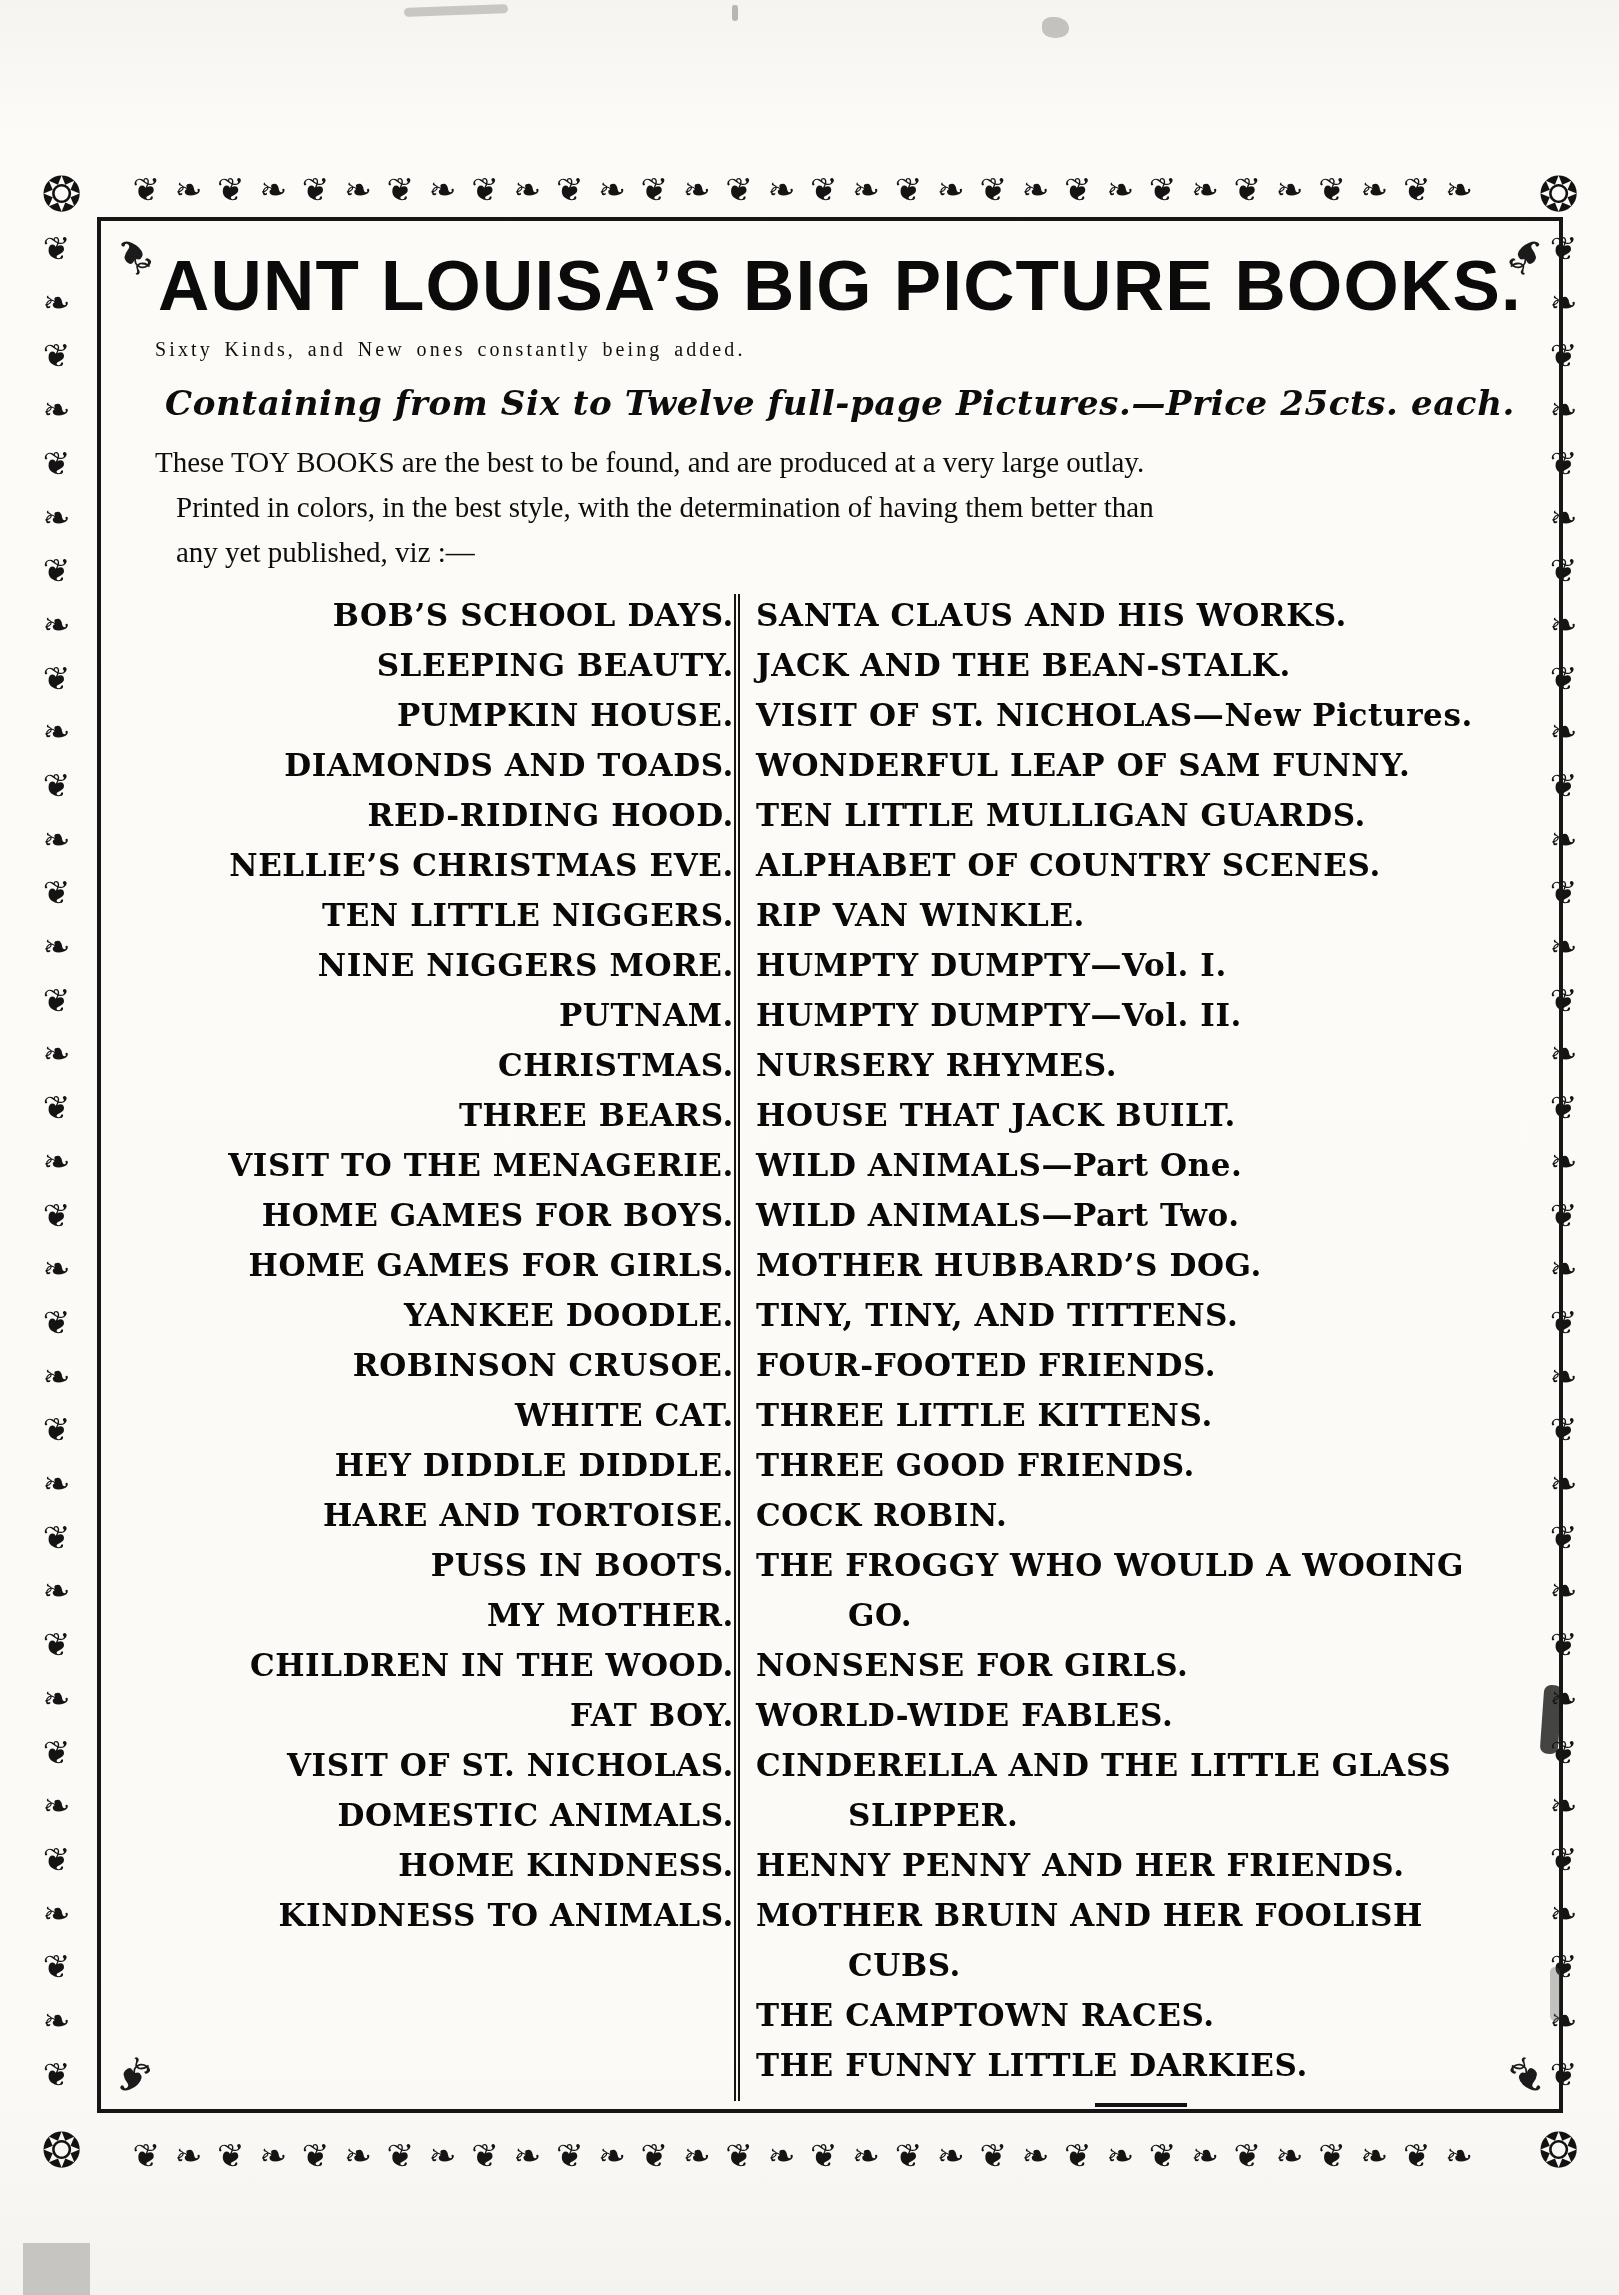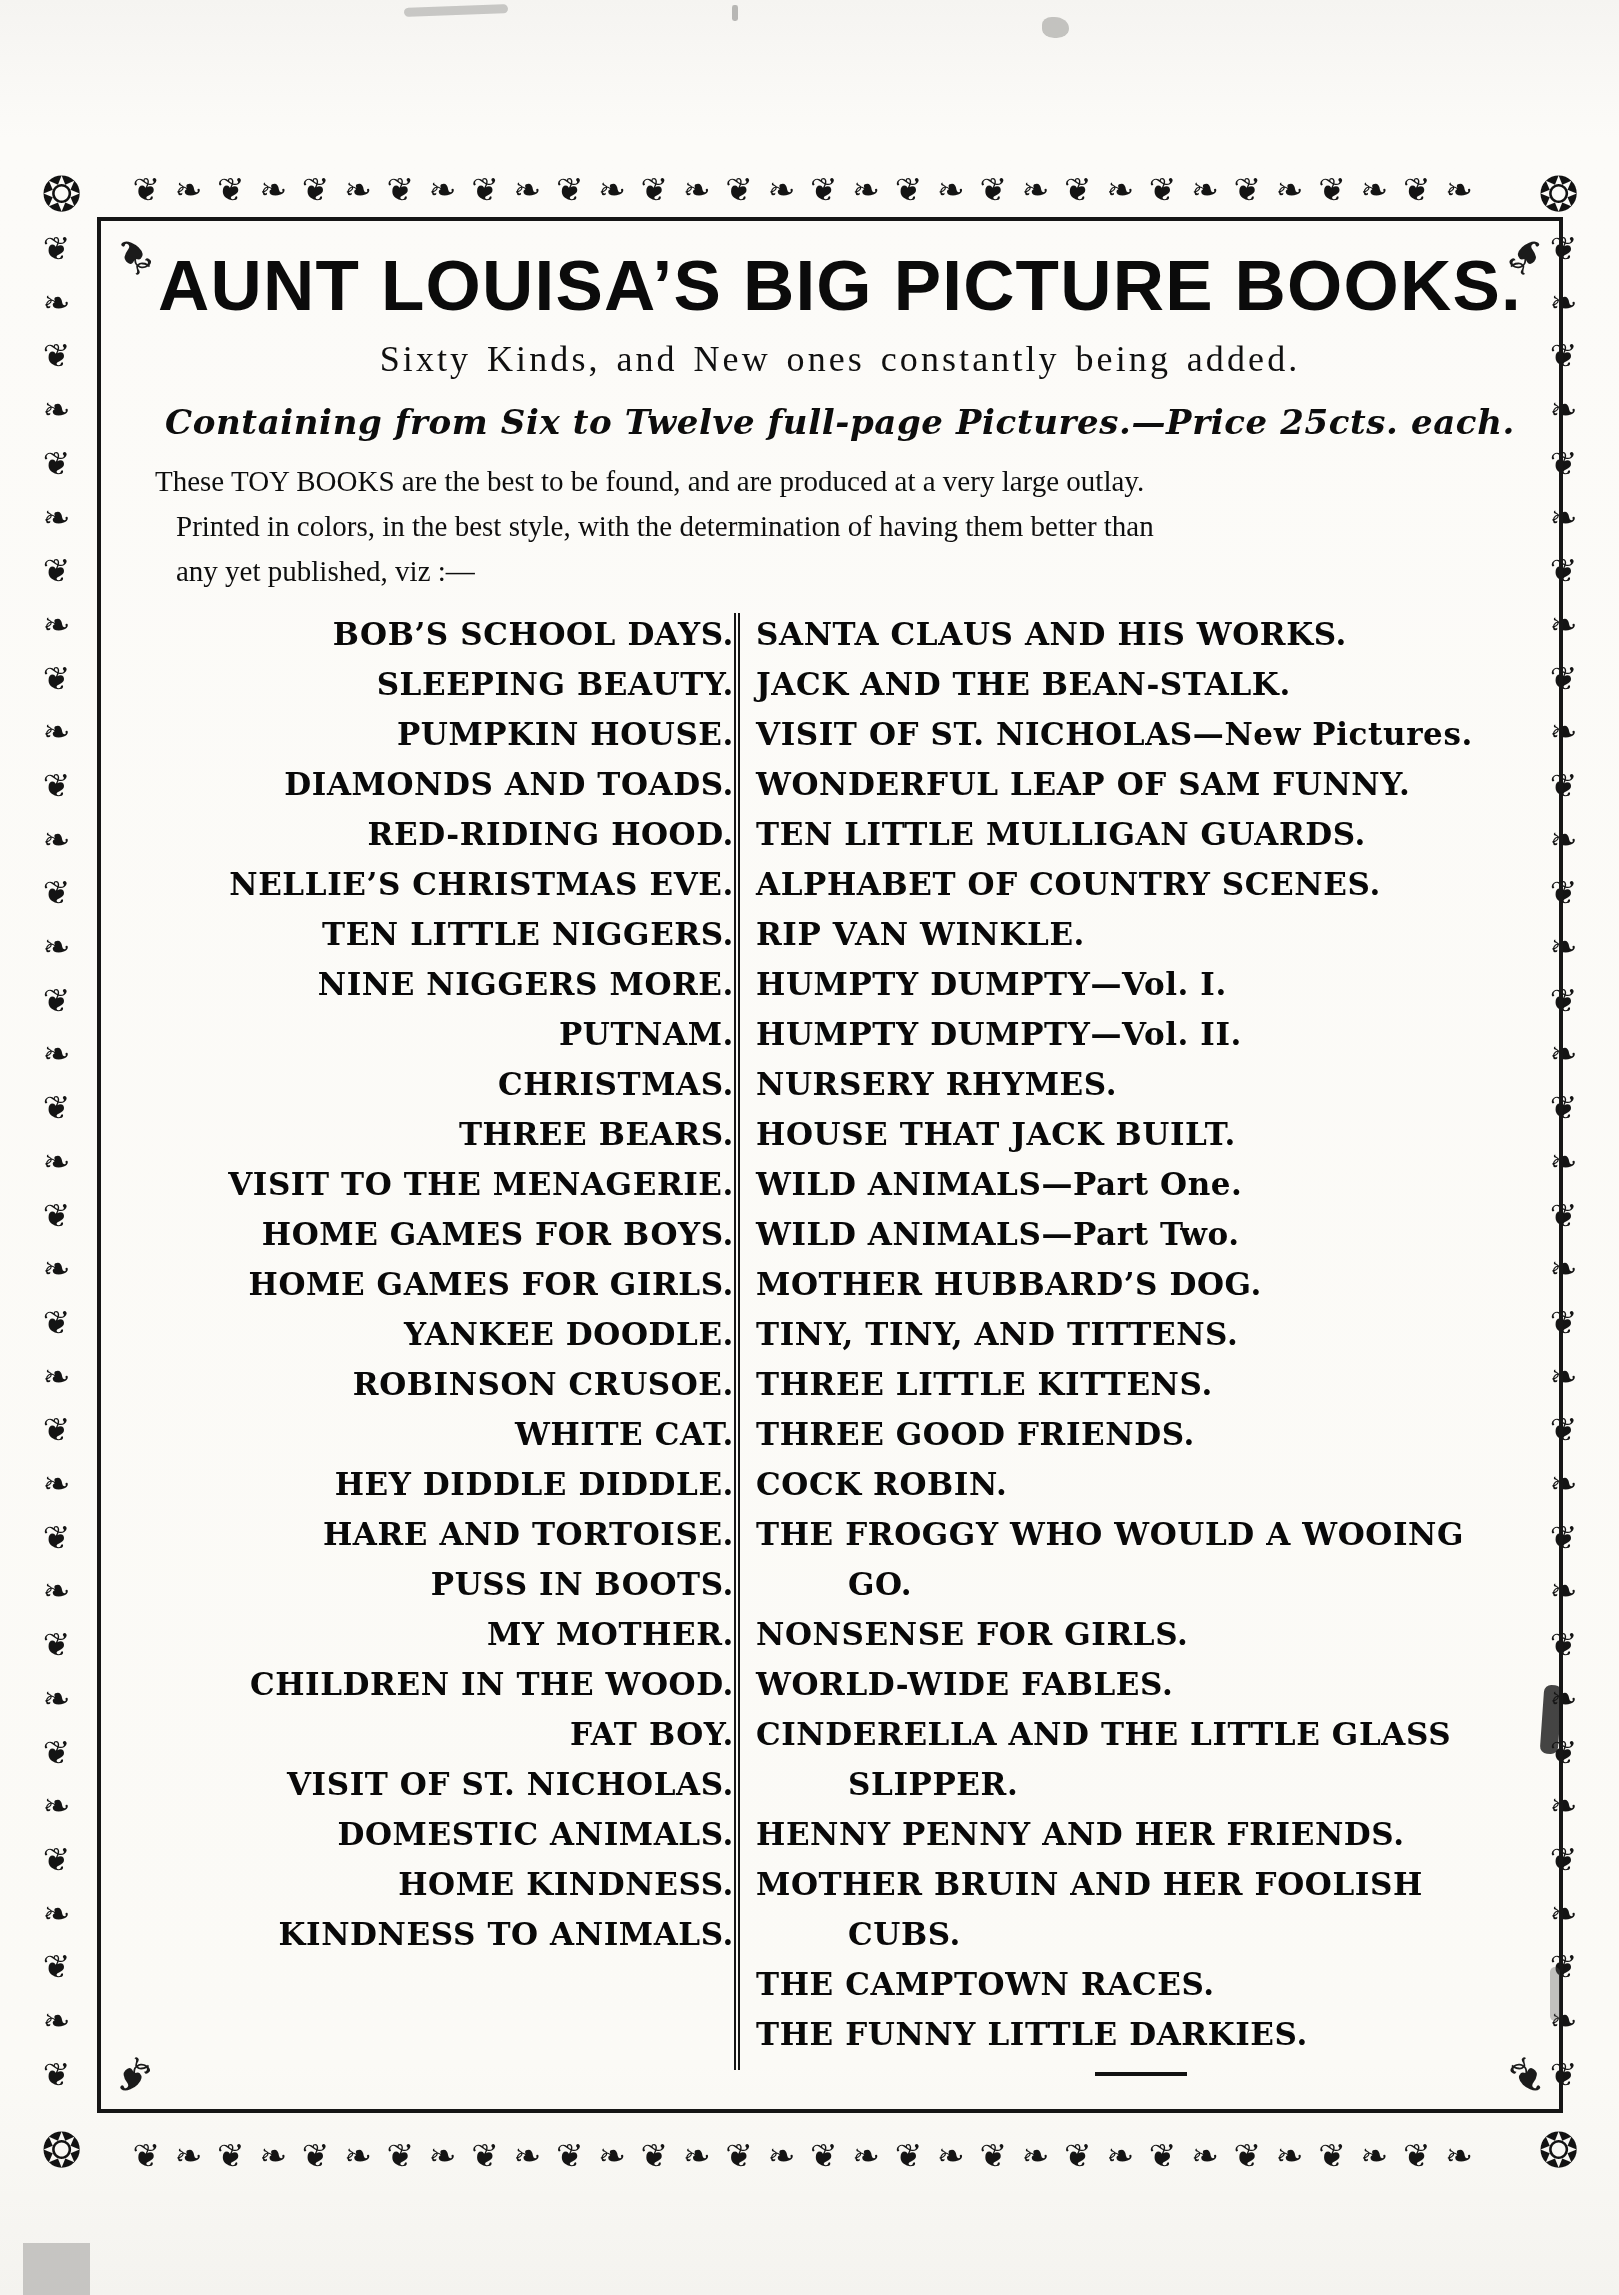--- a/index.html
+++ b/index.html
@@ -51,22 +51,22 @@
   .fleur.br { right:9.8px; bottom:7.3px; transform:rotate(45deg); }
 
   
   .content { position:absolute; inset:0; padding:28px 34px 11px 54px; }
   .title {
     font-family:"Liberation Sans","DejaVu Sans",sans-serif;
     font-weight:700; font-size:71px; letter-spacing:1.2px;
     text-align:center; color:#0b0b0b; line-height:1.05;
   }
   .subtitle {
-    margin-top:14.7px; text-align:center;
-    font-size:36px; letter-spacing:3.1px; word-spacing:3.7px; color:#101010;
+    margin-top:14.7px; text-align:left;
+    font-size:20px; letter-spacing:3.1px; word-spacing:3.7px; color:#101010;
   }
   .tagline {
     margin-top:22px; text-align:center;
     font-family:"DejaVu Serif",serif;
     font-weight:700; font-style:italic; font-size:34px; letter-spacing:0.6px;
   }
   .intro { margin-top:17px; font-size:29px; line-height:45px; color:#0e0e0e; }
   .intro .intro-line:nth-child(n+2){ padding-left:21px; }
 
   .columns { display:flex; margin-top:14.7px; align-items:stretch; }
@@ -168,20 +168,21 @@
                 <div class="book-item">ALPHABET OF COUNTRY SCENES.</div>
                 <div class="book-item">RIP VAN WINKLE.</div>
                 <div class="book-item">HUMPTY DUMPTY—Vol. I.</div>
                 <div class="book-item">HUMPTY DUMPTY—Vol. II.</div>
                 <div class="book-item">NURSERY RHYMES.</div>
                 <div class="book-item">HOUSE THAT JACK BUILT.</div>
                 <div class="book-item">WILD ANIMALS—Part One.</div>
                 <div class="book-item">WILD ANIMALS—Part Two.</div>
                 <div class="book-item">MOTHER HUBBARD’S DOG.</div>
                 <div class="book-item">TINY, TINY, AND TITTENS.</div>
+                <div class="book-item">FOUR-FOOTED FRIENDS.</div>
                 <div class="book-item">THREE LITTLE KITTENS.</div>
                 <div class="book-item">THREE GOOD FRIENDS.</div>
                 <div class="book-item">COCK ROBIN.</div>
                 <div class="book-item">THE FROGGY WHO WOULD A WOOING GO.</div>
                 <div class="book-item">NONSENSE FOR GIRLS.</div>
                 <div class="book-item">WORLD-WIDE FABLES.</div>
                 <div class="book-item">CINDERELLA AND THE LITTLE GLASS
 SLIPPER.</div>
                 <div class="book-item">HENNY PENNY AND HER FRIENDS.</div>
                 <div class="book-item">MOTHER BRUIN AND HER FOOLISH CUBS.</div>

